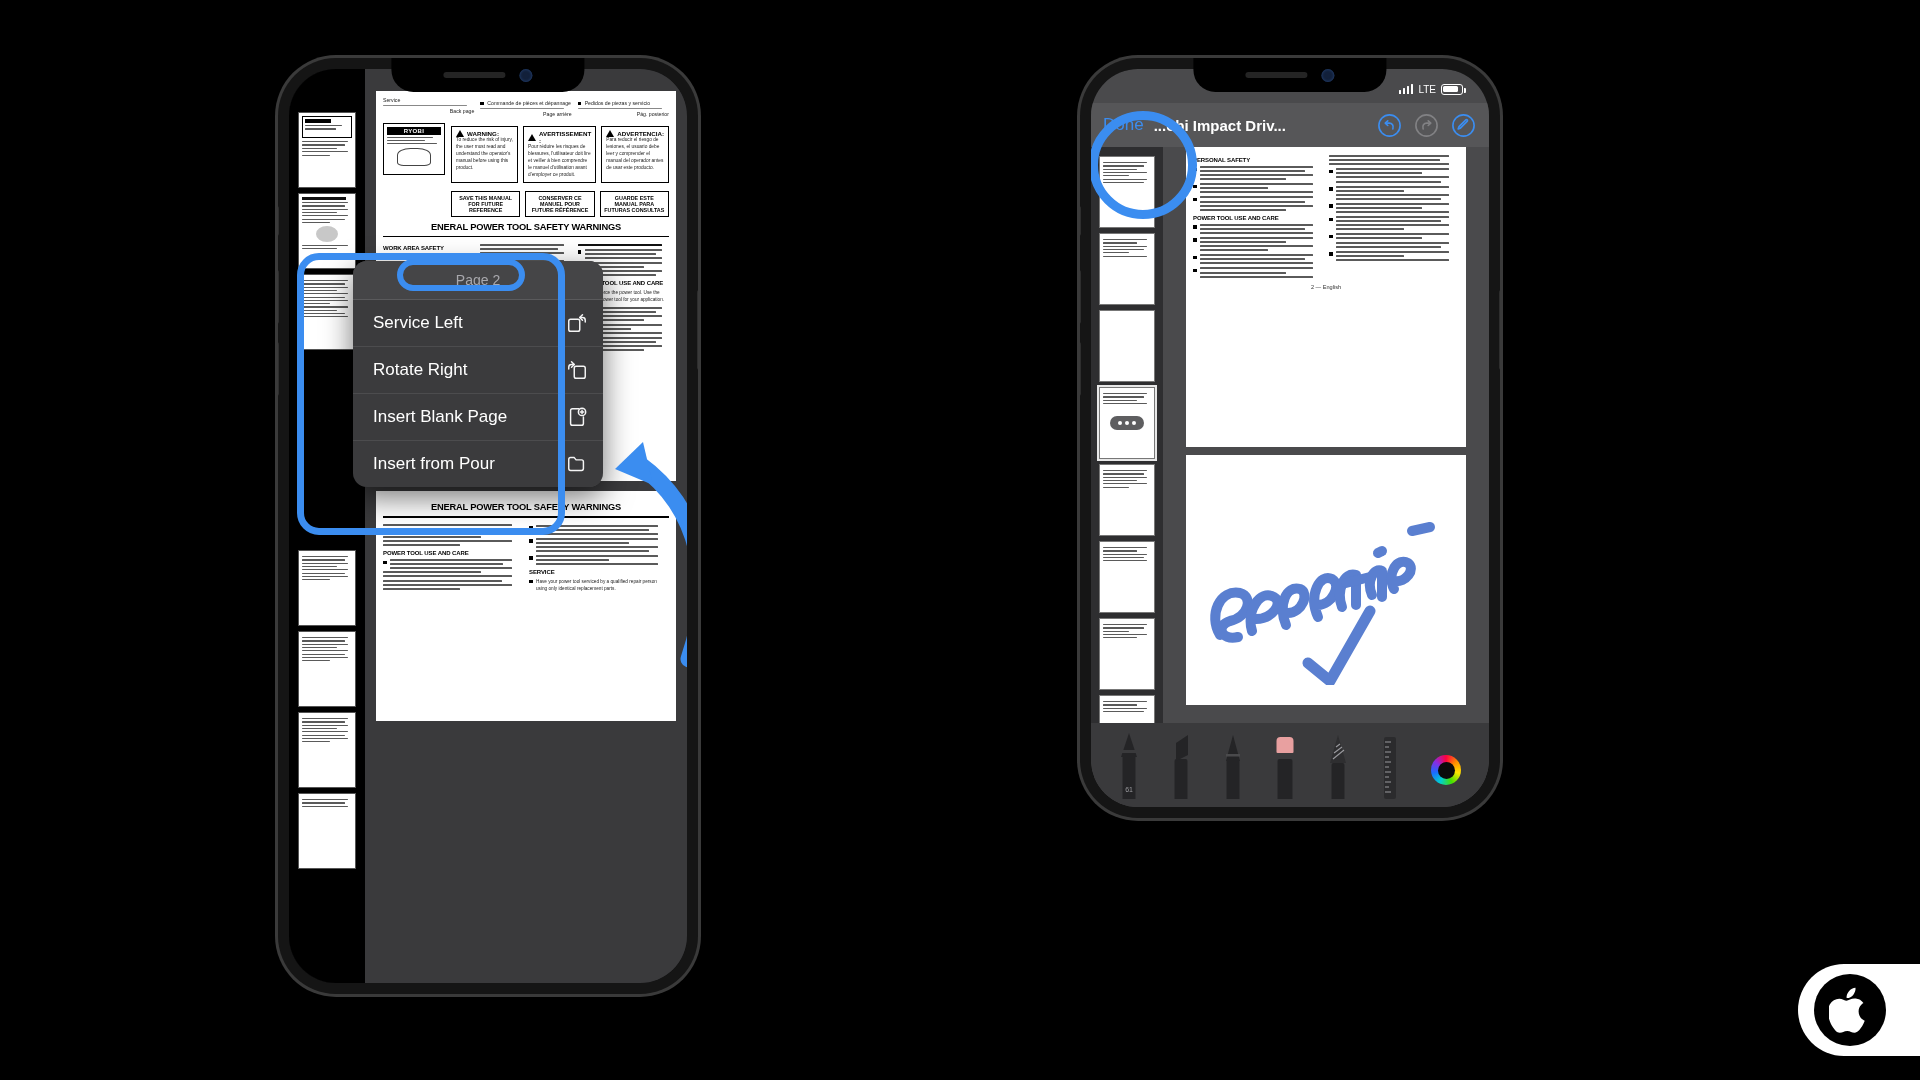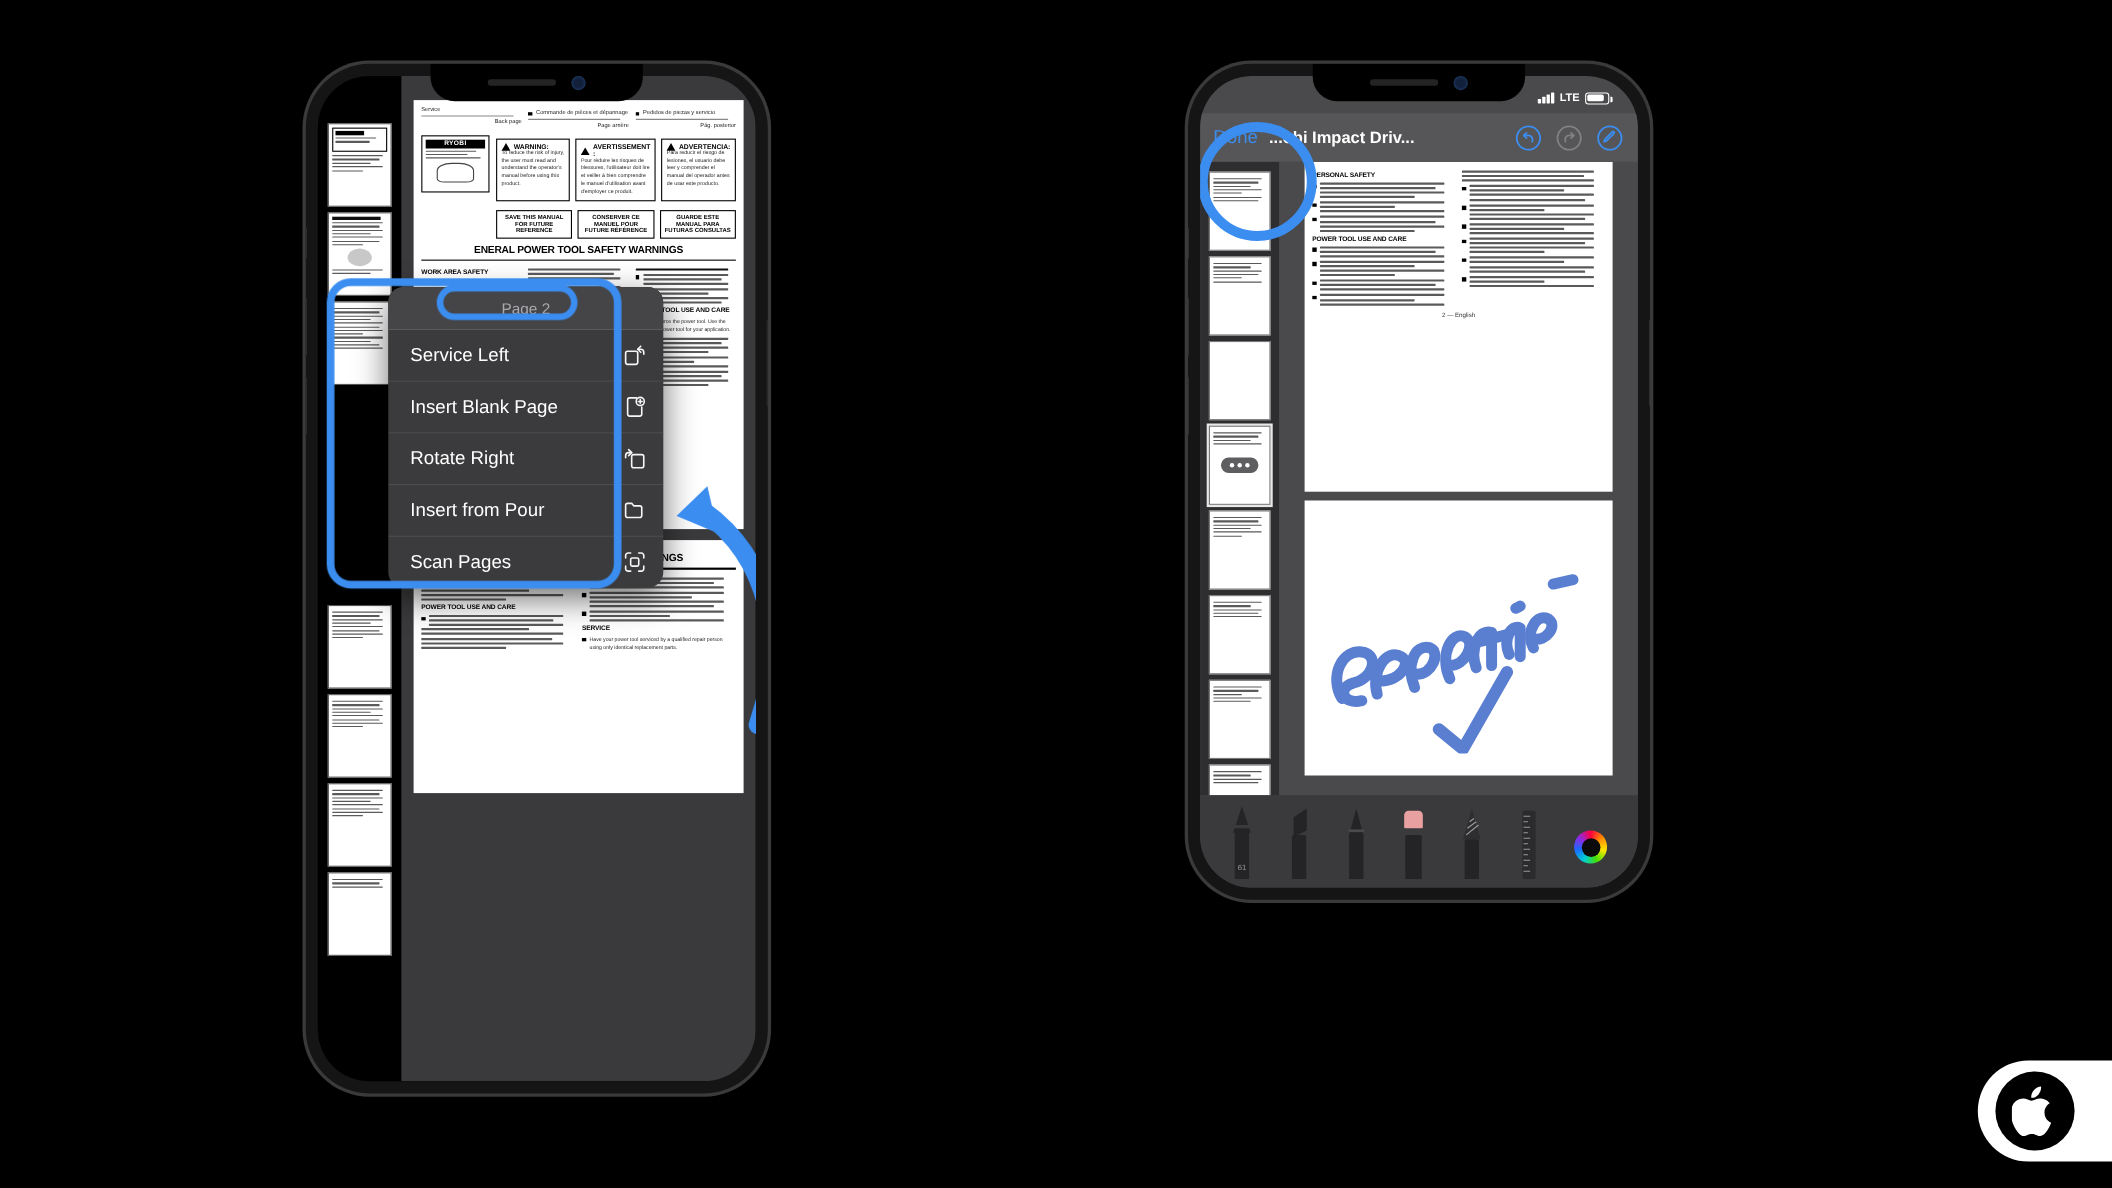--- a/index.html
+++ b/index.html
@@ -51,21 +51,21 @@
     display: flex; align-items: center; justify-content: space-between;
     padding: 6px 26px 0 30px;
     color: #fff; font-size: 11px; font-weight: bold; z-index: 35;
   }
   .sb-time { letter-spacing: .2px; }
   .sb-right-grp { display: flex; align-items: center; gap: 5px; }
   .bars { display: flex; align-items: flex-end; gap: 1.5px; height: 10px; }
   .bars i { display: block; width: 2.5px; background: #fff; border-radius: .5px; }
   .bars i:nth-child(1){ height: 4px; } .bars i:nth-child(2){ height: 6px; }
   .bars i:nth-child(3){ height: 8px; } .bars i:nth-child(4){ height: 10px; }
-  .lte { font-size: 10px; font-weight: bold; }
+  .lte { font-size: 10px; font-weight: normal; }
   .batt { width: 22px; height: 11px; border: 1.2px solid #fff; border-radius: 3px; position: relative; }
   .batt::after { content:""; position:absolute; right:-3.5px; top:3px; width:2px; height:5px; background:#fff; border-radius:0 1px 1px 0; }
   .batt i { position:absolute; left:1.2px; top:1.2px; bottom:1.2px; width:75%; background:#fff; border-radius:1.5px; display:block; }
 
   
   .pdfscreen { position: absolute; inset: 0; background: #1c1c1e; }
   .thumbrail {
     position: absolute; left: 0; top: 0; bottom: 0; width: 76px;
     background: #000; padding: 38px 0 8px 0; overflow: hidden;
   }
@@ -529,59 +529,50 @@
               <span class="ctx-ico">
                 <svg viewBox="0 0 24 24" fill="none" stroke="#fff" stroke-width="1.6" stroke-linecap="round" stroke-linejoin="round">
                   <rect x="3" y="8" width="12" height="13" rx="2"></rect>
                     <path d="M15 6h3a3 3 0 0 1 3 3v2"></path>
                     <path d="M18 3l-3 3 3 3"></path>
                 </svg>
               </span>
             </div>
 
             <div class="ctx-item">
+              <span>Rotate Right</span>
+              <span class="ctx-ico">
+                <svg viewBox="0 0 24 24" fill="none" stroke="#fff" stroke-width="1.6" stroke-linecap="round" stroke-linejoin="round">
+                  <rect x="9" y="8" width="12" height="13" rx="2"></rect>
+                    <path d="M9 6H6a3 3 0 0 0-3 3v2"></path>
+                    <path d="M6 3l3 3-3 3"></path>
+                </svg>
+              </span>
+            </div>
+
+            <div class="ctx-item">
               <span>Insert Blank Page</span>
               <span class="ctx-ico">
                 <svg viewBox="0 0 24 24" fill="none" stroke="#fff" stroke-width="1.6" stroke-linecap="round" stroke-linejoin="round">
                   <path d="M14 3H7a2 2 0 0 0-2 2v14a2 2 0 0 0 2 2h10a2 2 0 0 0 2-2v-7"></path>
                   <circle cx="17.5" cy="6.5" r="4"></circle>
                     <path d="M17.5 4.6v3.8M15.6 6.5h3.8"></path>
                 </svg>
               </span>
             </div>
 
             <div class="ctx-item">
-              <span>Rotate Right</span>
-              <span class="ctx-ico">
-                <svg viewBox="0 0 24 24" fill="none" stroke="#fff" stroke-width="1.6" stroke-linecap="round" stroke-linejoin="round">
-                  <rect x="9" y="8" width="12" height="13" rx="2"></rect>
-                    <path d="M9 6H6a3 3 0 0 0-3 3v2"></path>
-                    <path d="M6 3l3 3-3 3"></path>
-                </svg>
-              </span>
-            </div>
-
-            <div class="ctx-item">
               <span>Insert from Pour</span>
               <span class="ctx-ico">
                 <svg viewBox="0 0 24 24" fill="none" stroke="#fff" stroke-width="1.6" stroke-linecap="round" stroke-linejoin="round">
                   <path d="M3 7a2 2 0 0 1 2-2h4l2 2.5h6a2 2 0 0 1 2 2V17a2 2 0 0 1-2 2H5a2 2 0 0 1-2-2z"></path>
                 </svg>
               </span>
             </div>
 
-            <div class="ctx-item">
-              <span>Scan Pages</span>
-              <span class="ctx-ico">
-                <svg viewBox="0 0 24 24" fill="none" stroke="#fff" stroke-width="1.6" stroke-linecap="round" stroke-linejoin="round">
-                  <path d="M3 8V5.5A2.5 2.5 0 0 1 5.5 3H8M16 3h2.5A2.5 2.5 0 0 1 21 5.5V8M21 16v2.5a2.5 2.5 0 0 1-2.5 2.5H16M8 21H5.5A2.5 2.5 0 0 1 3 18.5V16"></path>
-                  <rect x="8" y="8" width="8" height="8" rx="1.5"></rect>
-                </svg>
-              </span>
-            </div>
 
           </div>
         </div>
 
         <div class="annot ring-rect" style="left:8px; top:184px; width:268px; height:282px;"></div>
 
         <div class="annot ring-pill" style="left:108px; top:190px; width:128px; height:32px;"></div>
 
         <svg class="annot" style="left:230px; top:300px; width:200px; height:300px;" viewBox="0 0 200 300">
           <path d="M170 290 C 196 215, 182 140, 120 95" stroke="#3b8df0" stroke-width="17" fill="none" stroke-linecap="round"></path>

